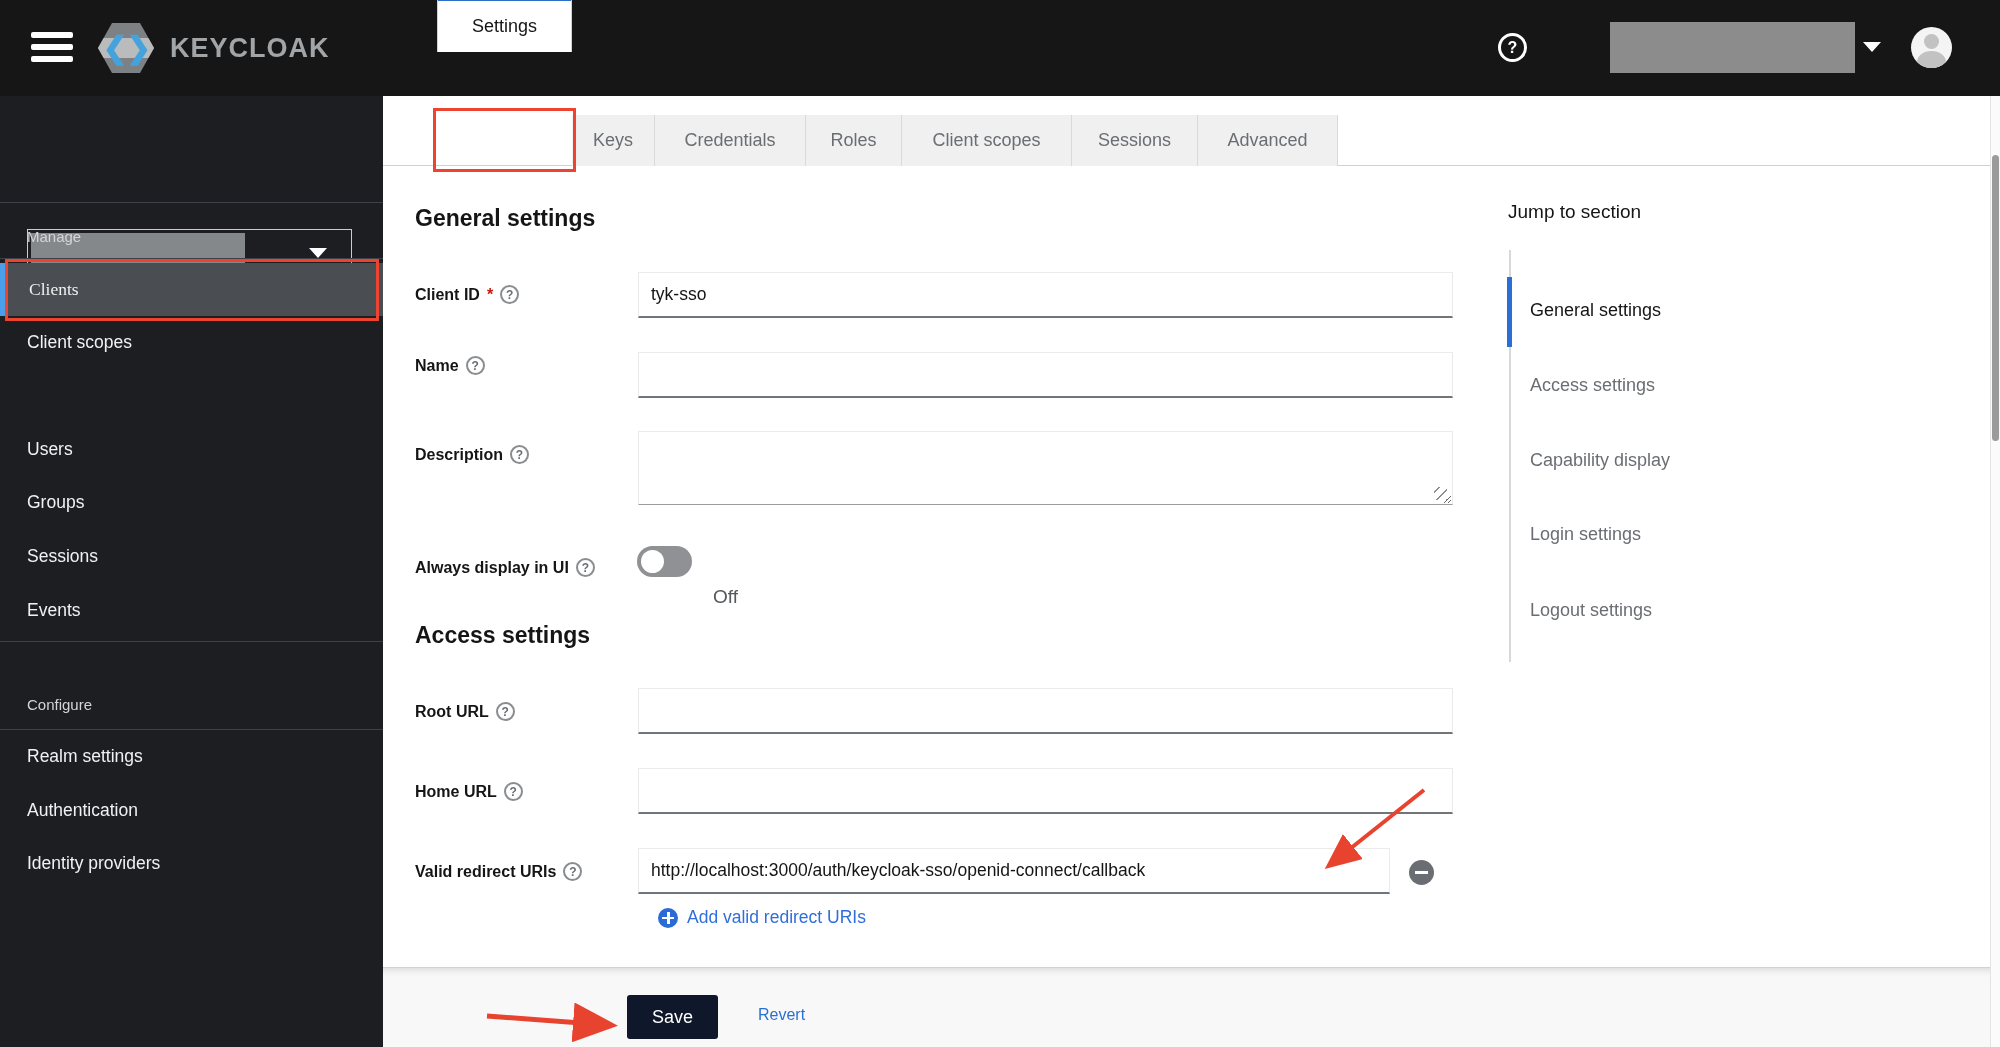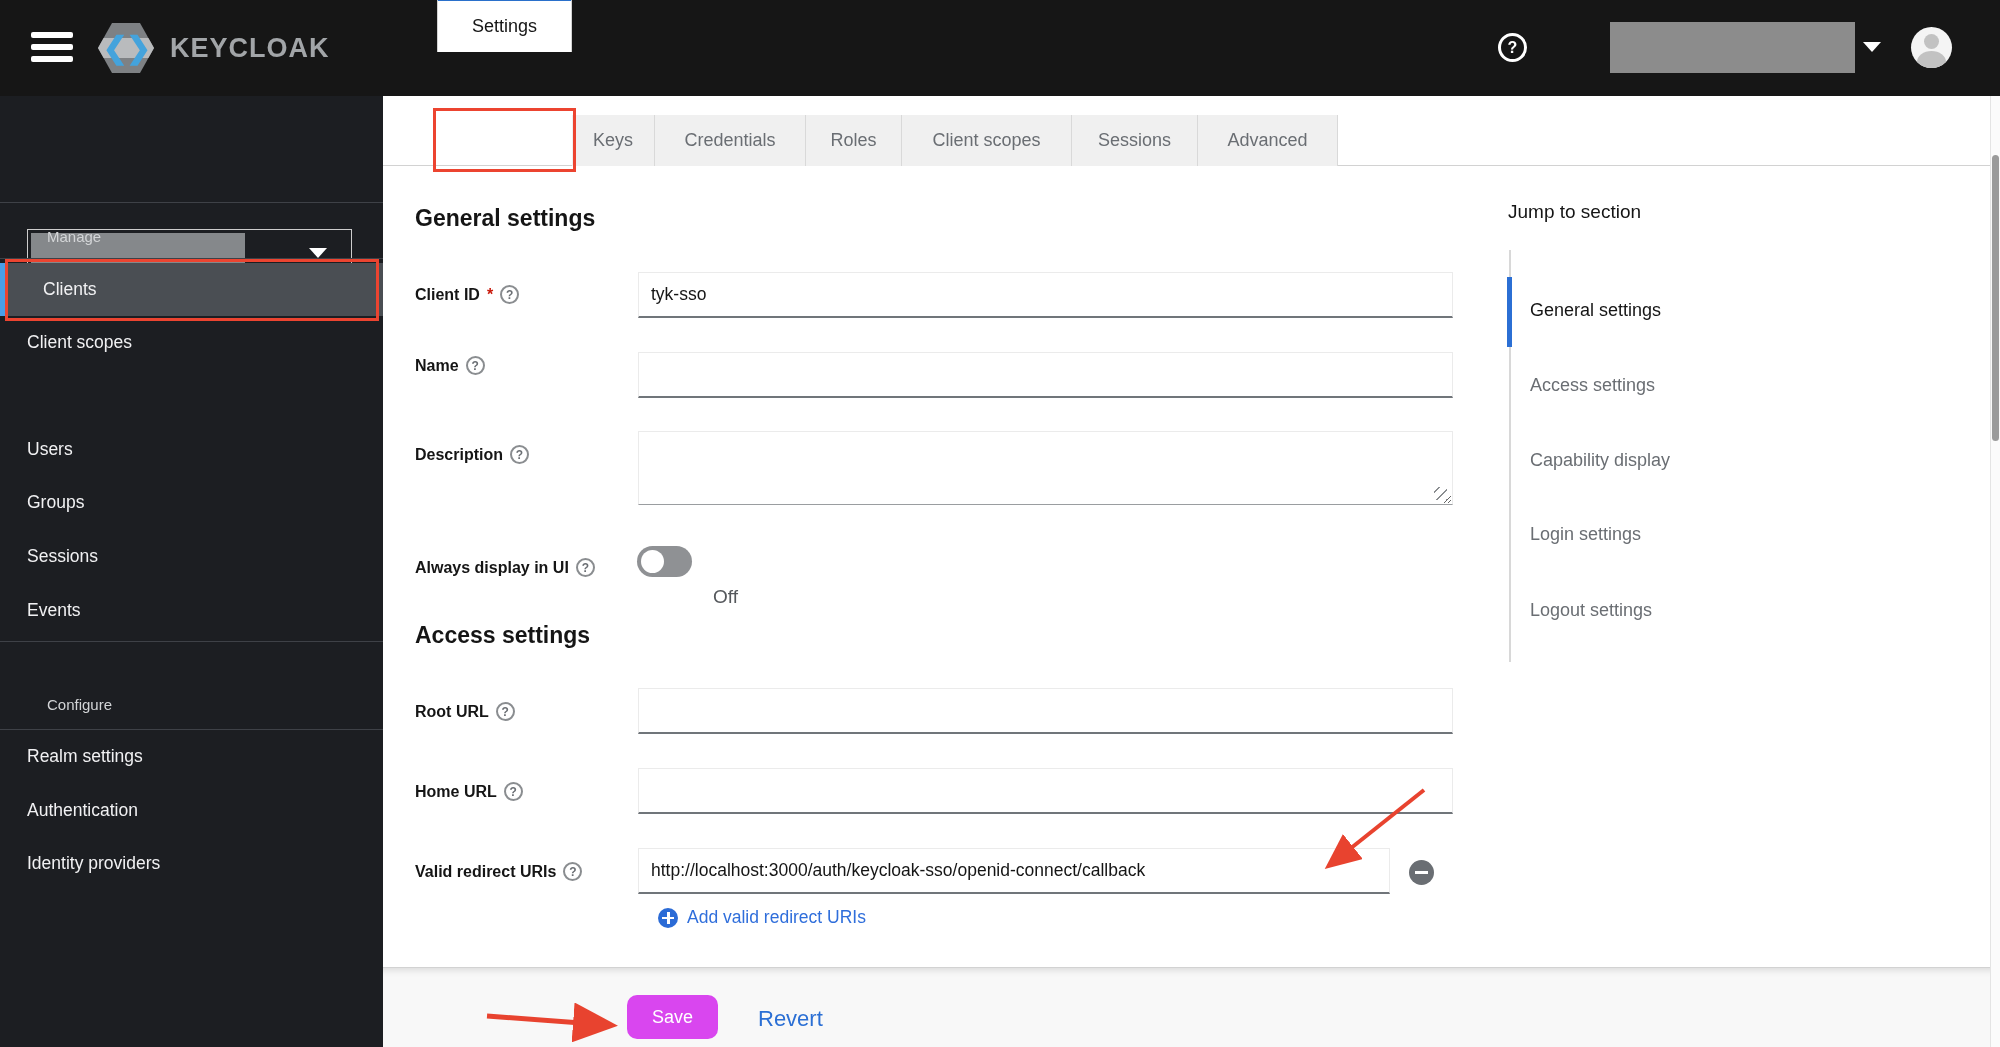--- a/index.html
+++ b/index.html
@@ -34,24 +34,24 @@
   .avatar .body { position:absolute; left:6px; top:24px; width:29px; height:22px; border-radius:50% 50% 0 0; background:#c2c2c2; }
 
   
   .sidebar { position:absolute; left:0; top:96px; width:383px; height:951px; background:#1c1e22; }
   .realm-select { position:absolute; left:27px; top:133px; width:325px; height:47px;
     border:1px solid #cdcdcd; background:#1c1e22; cursor:pointer; }
   .realm-redacted { position:absolute; left:3px; top:3px; width:214px; height:39px; background:#85888b; }
   .realm-caret { position:absolute; right:24px; top:18px; width:0; height:0;
     border-left:9px solid transparent; border-right:9px solid transparent; border-top:10px solid #fff; }
   .sb-divider { position:absolute; left:0; width:383px; height:1px; background:#3e4147; }
-  .sb-title { position:absolute; left:27px; font-size:15px; color:#d3d5d7;margin-left:20px; }
+  .sb-title { position:absolute; left:27px; font-size:15px; color:#d3d5d7; }
   .sb-item { position:absolute; left:0; width:383px; height:53px; line-height:53px;
     padding-left:27px; font-size:17.5px; color:#f1f1f3; cursor:pointer; }
-  .sb-item.selected { background:#4a4e53; border-left:6px solid #4a9fe8; padding-left:37px; }
+  .sb-item.selected { background:#4a4e53; border-left:6px solid #4a9fe8; padding-left:23px;font-family:Liberation Serif, serif; }
   .clients-annotation { position:absolute; left:5px; top:259px; width:374px; height:62px;
     border:3px solid #ec4430; pointer-events:none; z-index:5; }
 
   
   .content { position:absolute; left:383px; top:96px; width:1617px; height:951px; background:#fff; }
   .tabbar { position:absolute; left:383px; top:115px; width:1617px; height:51px;
     border-bottom:1px solid #d2d2d2; }
   .tab { position:absolute; top:0; height:51px; line-height:51px; text-align:center;
     background:#f0f0f0; color:#6a6e73; font-size:18px; border-right:1px solid #d9d9d9; cursor:pointer; }
   .tab.first { border-left:1px solid #d9d9d9; }
@@ -98,24 +98,24 @@
   .jump-track { position:absolute; left:1509px; top:250px; width:2px; height:412px; background:#d8d8d8; }
   .jump-indicator { position:absolute; left:1507px; top:277px; width:5px; height:70px; background:#2b6fd4; }
   .jump-item { position:absolute; left:1530px; height:26px; line-height:26px; font-size:18px;
     color:#6a6e73; cursor:pointer; }
   .jump-item.active { color:#151515; }
 
   
   .footer { position:absolute; left:383px; top:967px; width:1617px; height:80px;
     border-top:1px solid #d2d2d2; background:#f8f8f8;
     box-shadow:inset 0 9px 7px -7px rgba(0,0,0,0.13); }
-  .save-btn { position:absolute; left:627px; top:995px; width:91px; height:44px; background:#d946ef;
-    border:none; border-radius:10px; color:#fff; font-size:18px; cursor:pointer;
+  .save-btn { position:absolute; left:627px; top:995px; width:91px; height:44px; background:#0f172a;
+    border:none; border-radius:3px; color:#fff; font-size:18px; cursor:pointer;
     font-family:"Liberation Sans",sans-serif; }
-  .revert-link { position:absolute; left:758px; top:1006px; font-size:22px; color:#2b6fd4; cursor:pointer; }
+  .revert-link { position:absolute; left:758px; top:1006px; font-size:16px; color:#2b6fd4; cursor:pointer; }
 
   
   .scroll-track { position:absolute; left:1990px; top:96px; width:10px; height:951px;
     background:#fbfbfb; border-left:1px solid #e4e4e4; }
   .scroll-thumb { position:absolute; left:1992px; top:155px; width:7px; height:286px;
     background:#9b9b9b; border-radius:4px; cursor:pointer; }
 
   .annot-svg { position:absolute; left:0; top:0; width:2000px; height:1047px; pointer-events:none; z-index:7; }
 </style>
 </head>

